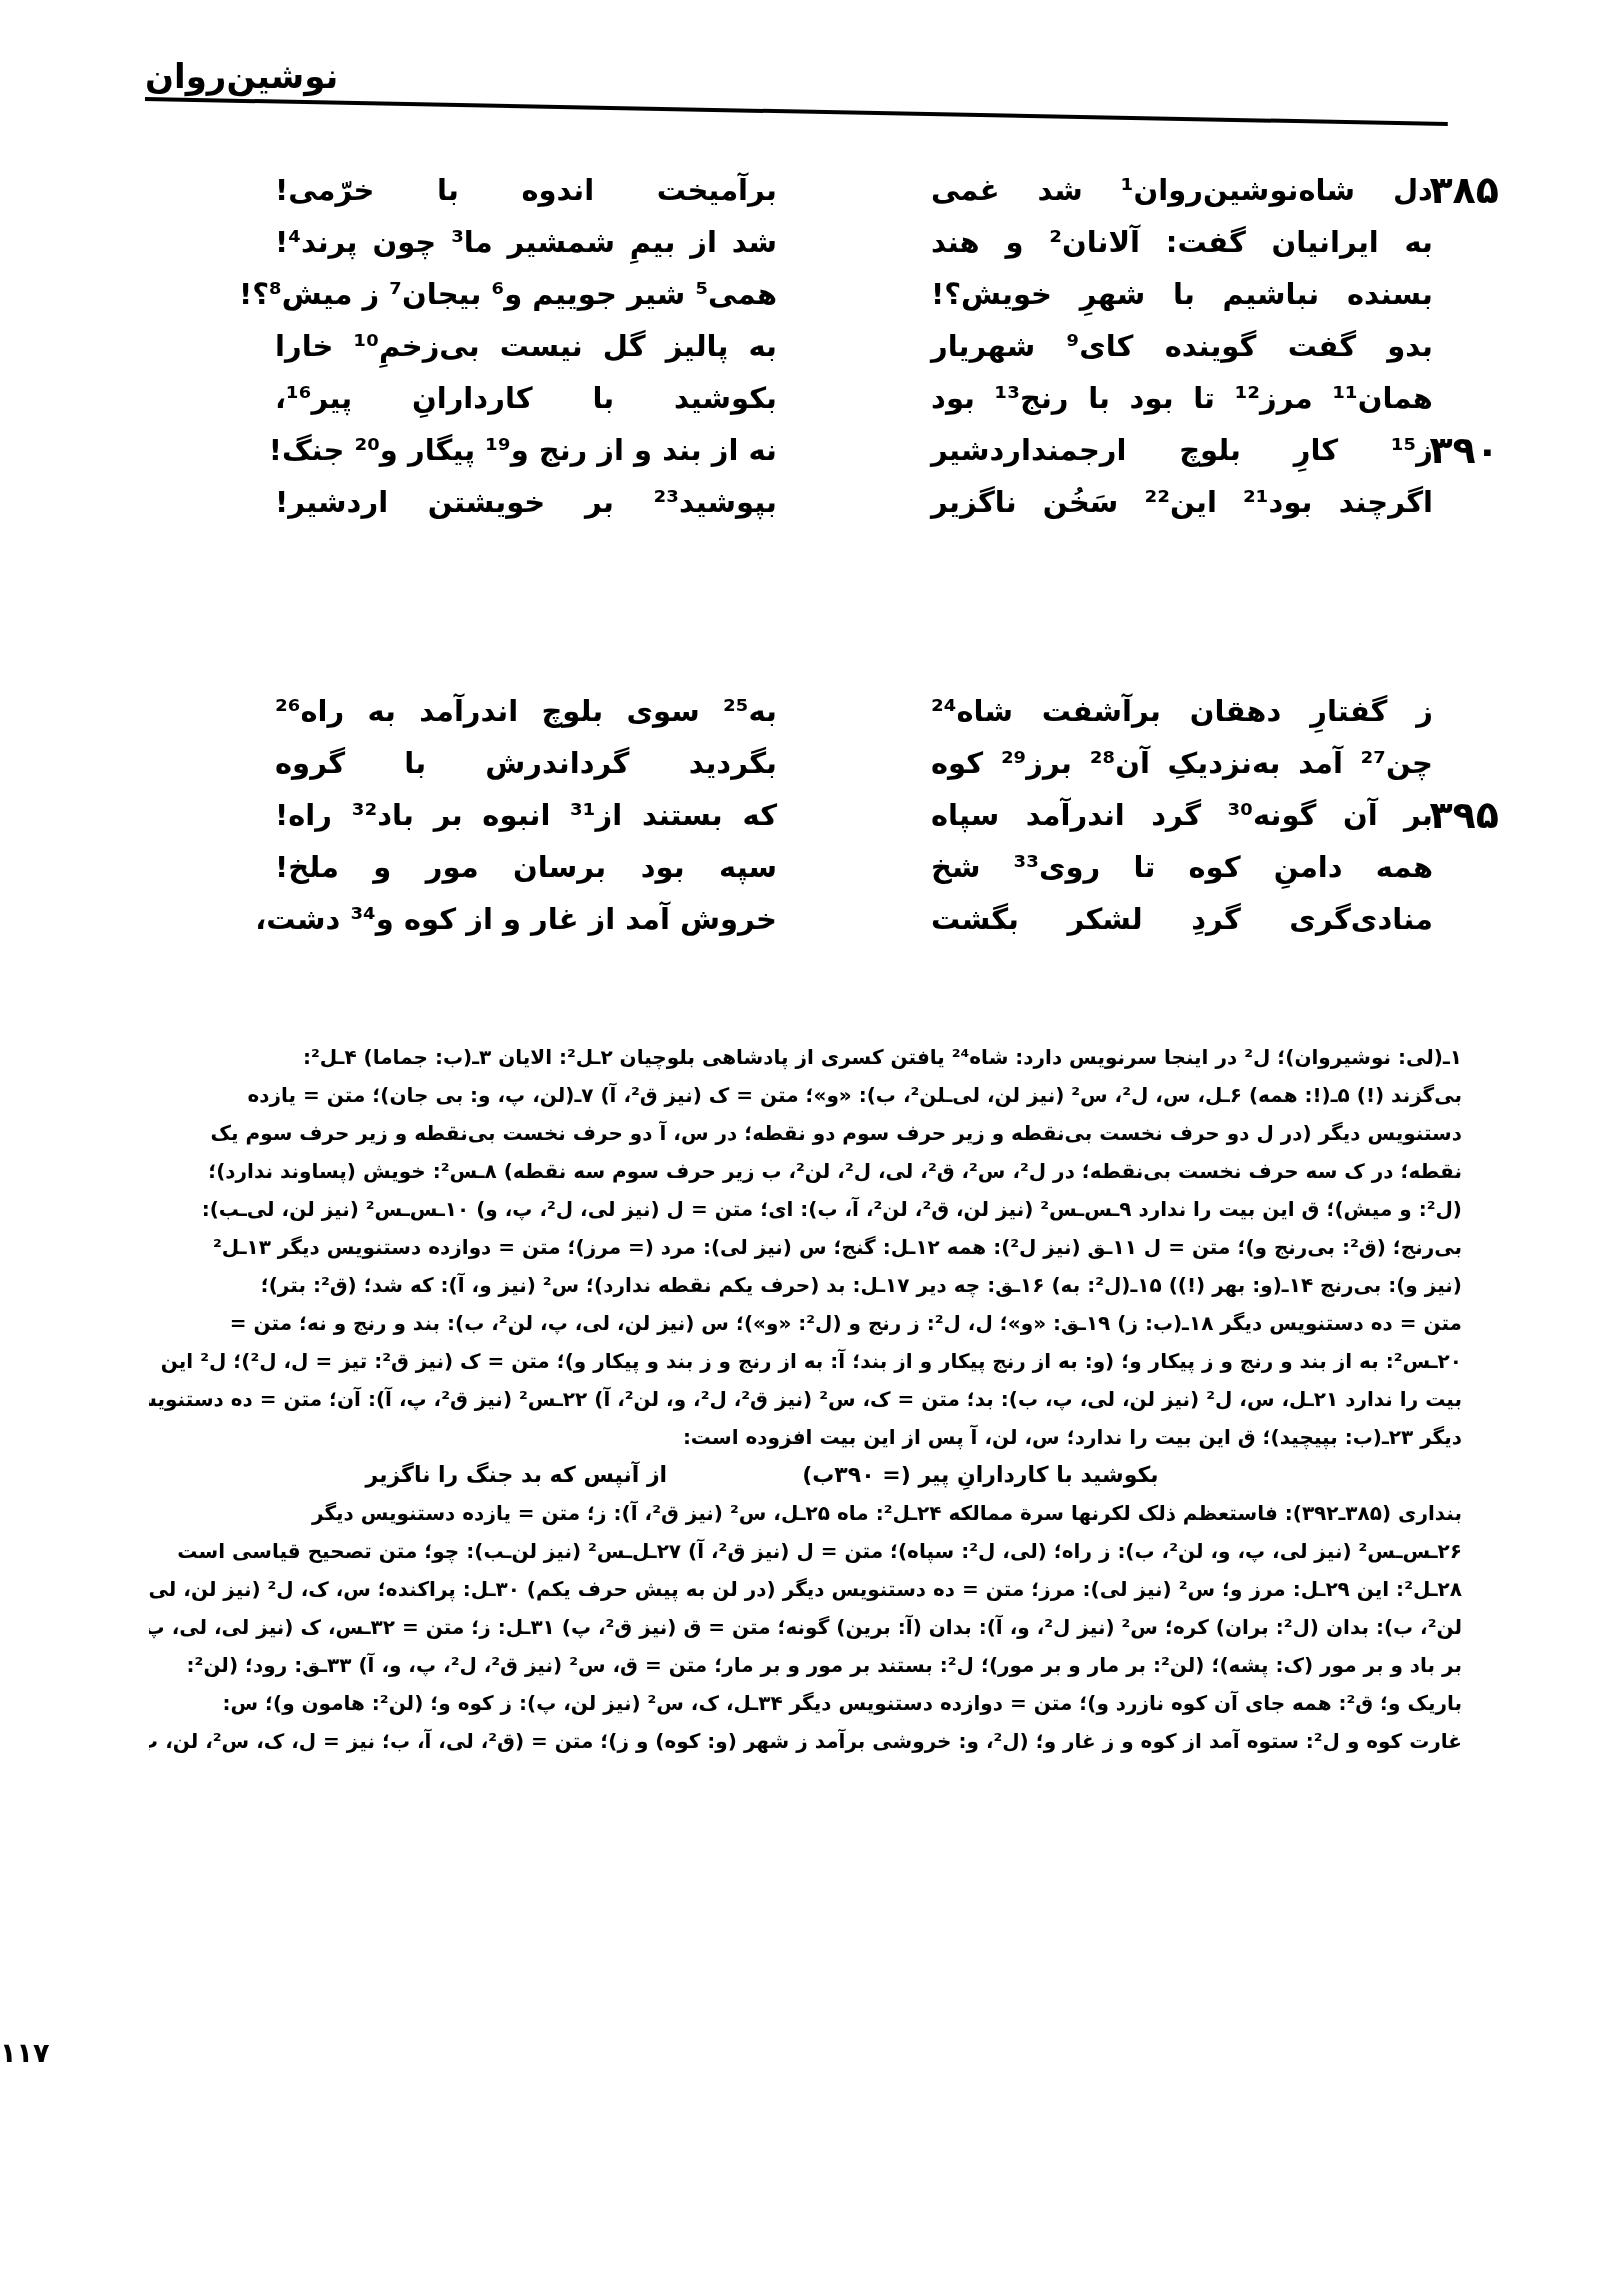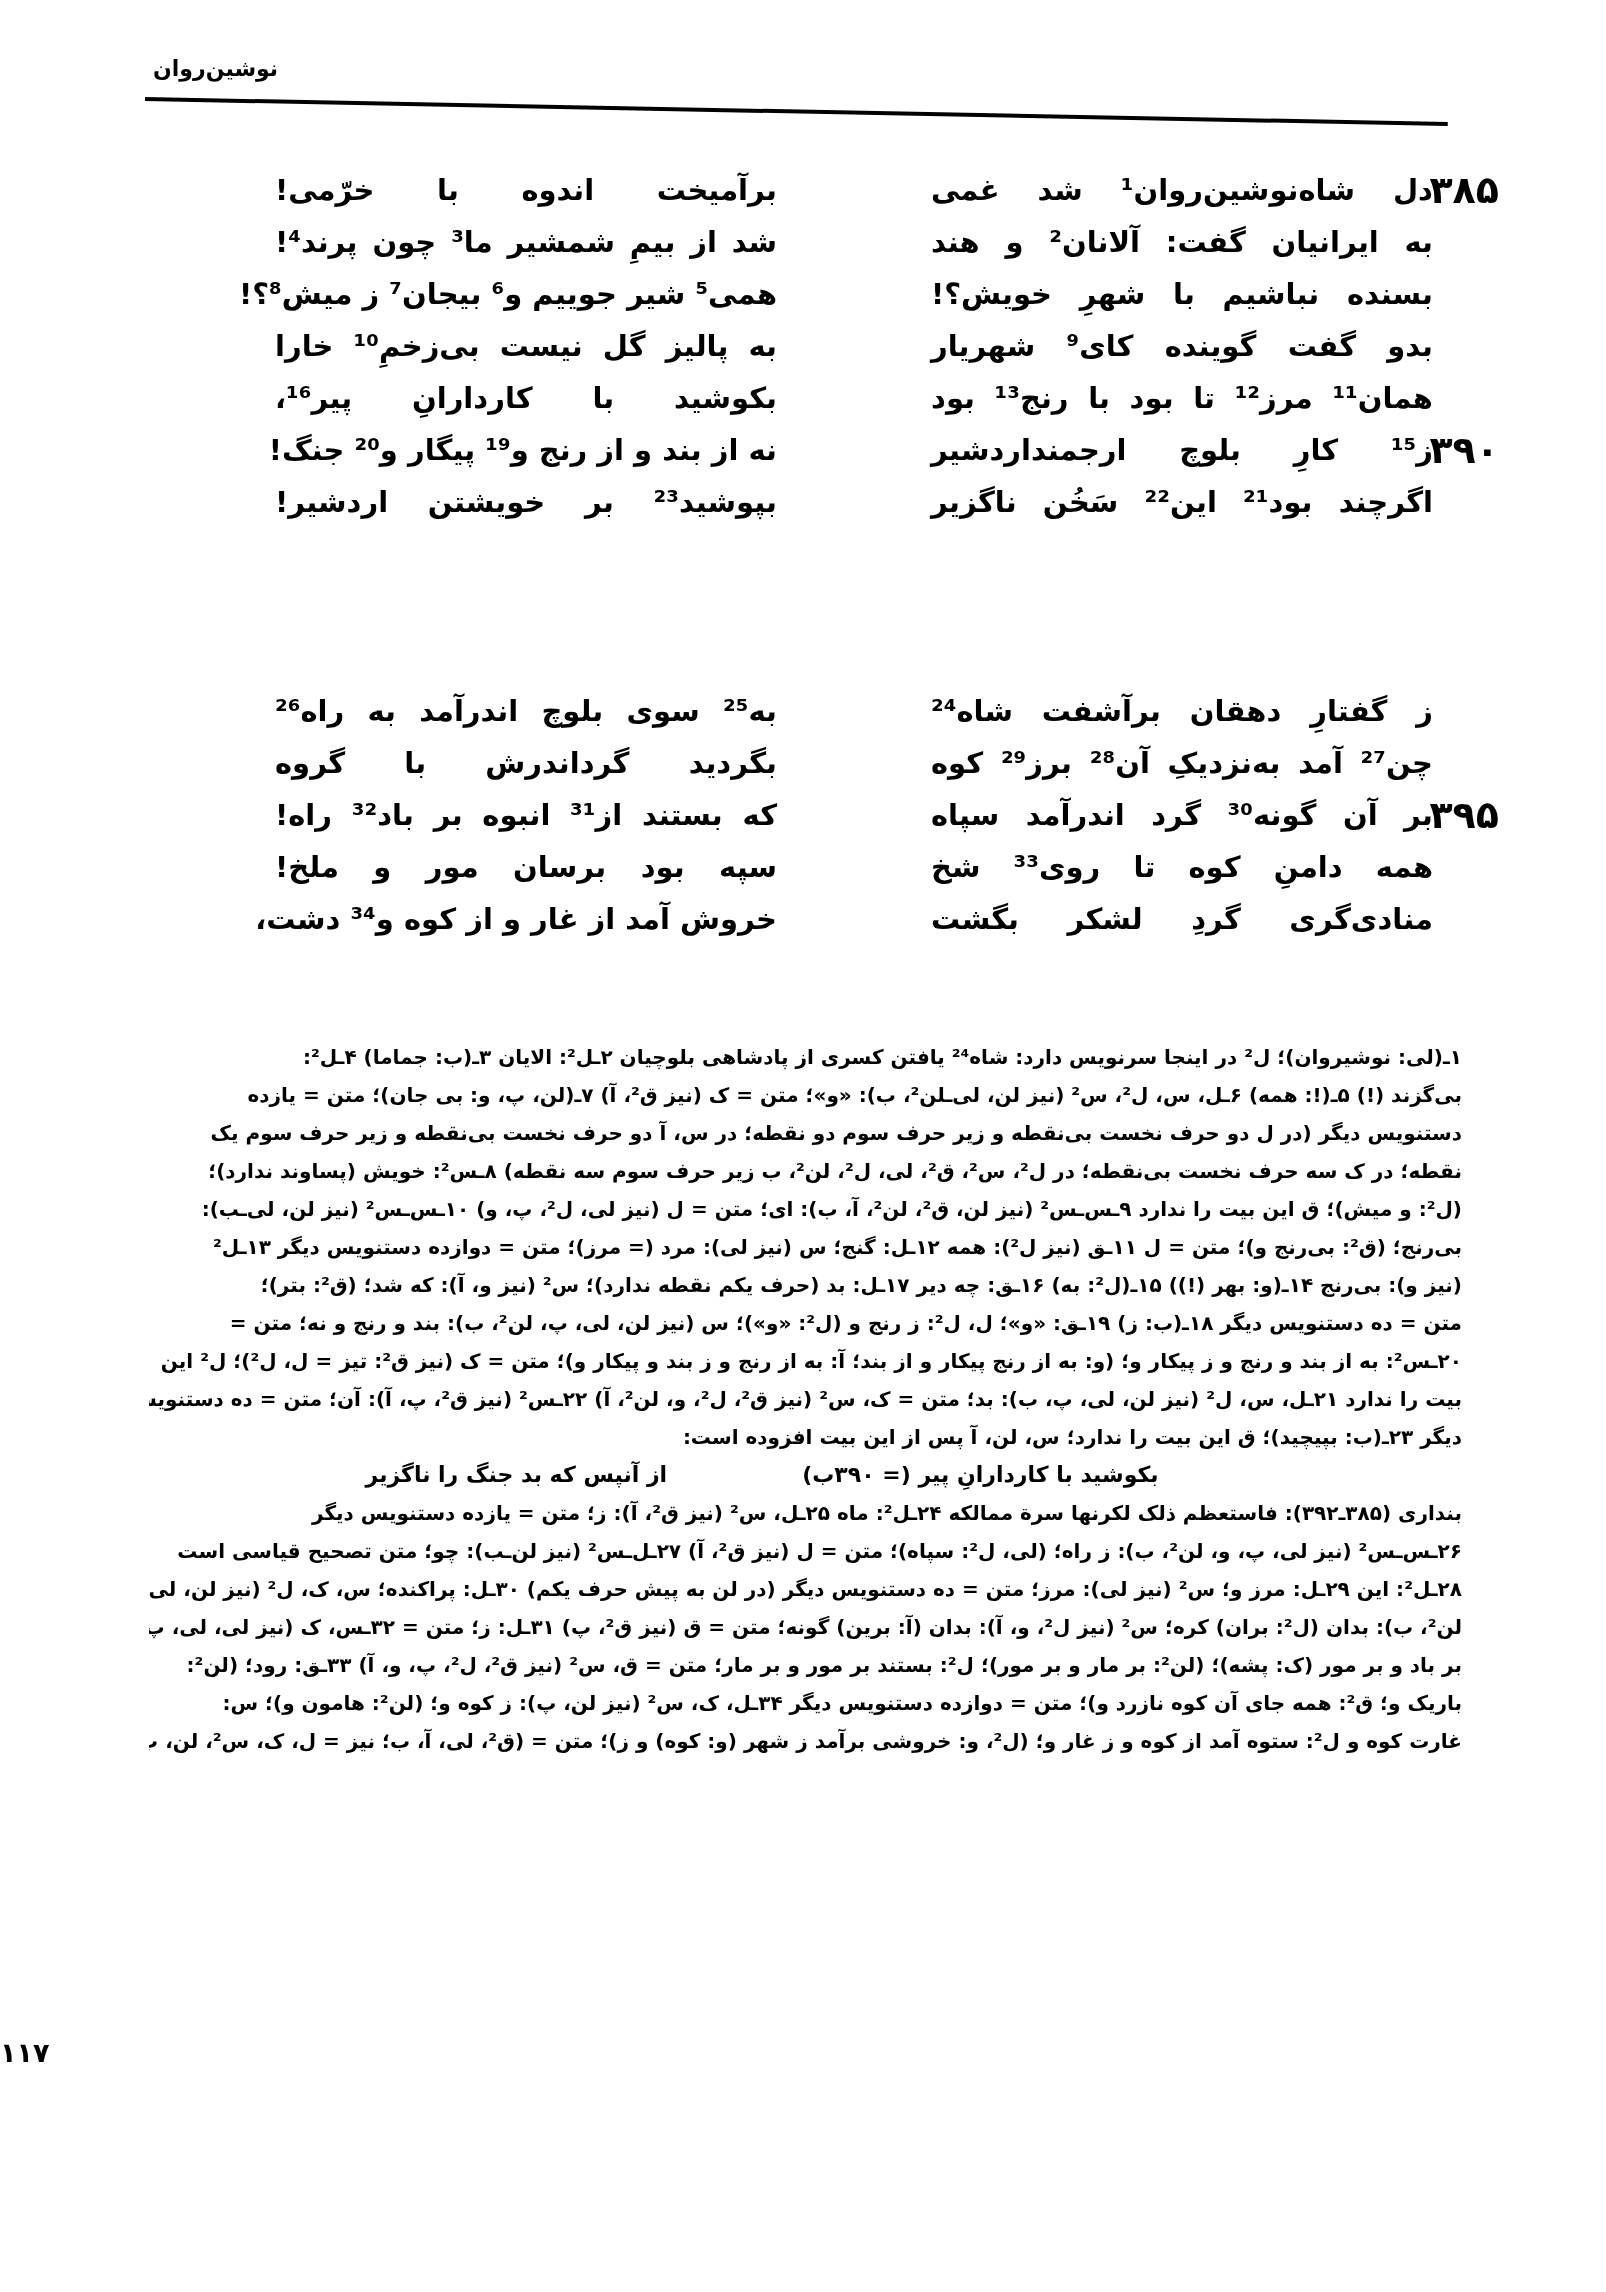--- a/index.html
+++ b/index.html
@@ -3,22 +3,22 @@
 <meta charset="utf-8">
 <style>
   html, body { margin: 0; padding: 0; background: #ffffff; }
   body {
     width: 1607px; height: 2292px; position: relative; overflow: hidden;
     font-family: "DejaVu Sans", sans-serif; color: #000;
   }
   .page { position: absolute; inset: 0; direction: rtl; }
 
   .running-head {
-    position: absolute; left: 153px; top: 56px;
-    font-size: 22px; font-weight: bold; letter-spacing: -1px;
+    position: absolute; left: 145px; top: 56px;
+    font-size: 34px; font-weight: bold; letter-spacing: -1px;
   }
   .head-rule {
     position: absolute; left: 145px; top: 97px; width: 1303px; height: 3.9px;
     background: #000; transform-origin: left center; transform: rotate(1.1deg);
   }
 
   .verses { position: absolute; top: 164px; left: 0; width: 1607px; }
   .stanza { position: absolute; left: 0; width: 1607px; }
   .stanza.s1 { top: 0; }
   .stanza.s2 { top: 521px; }

